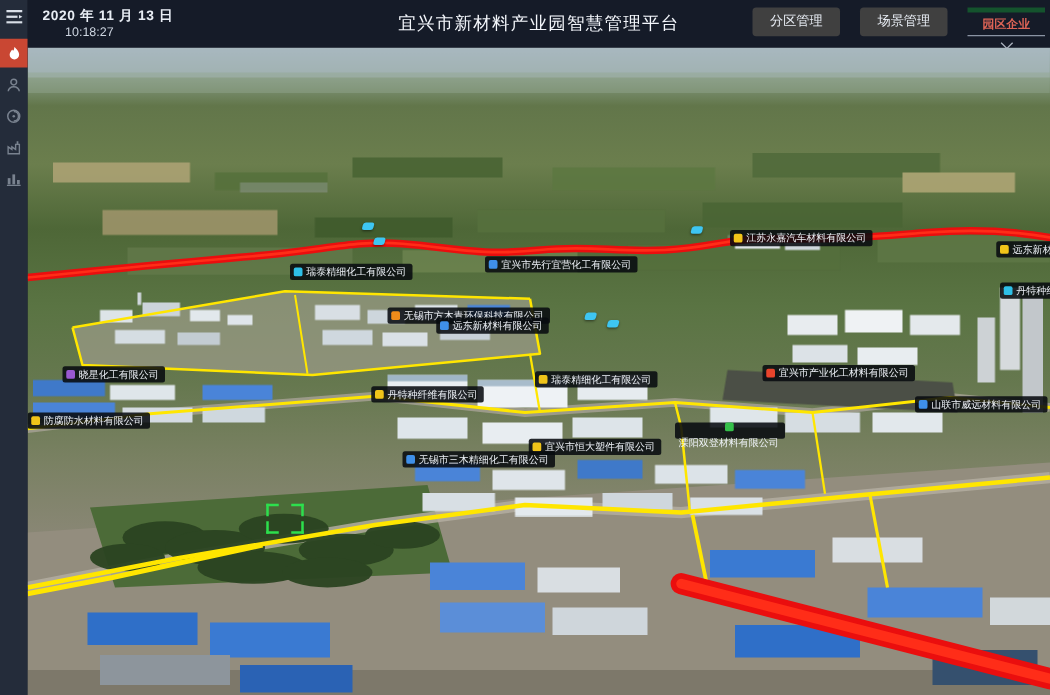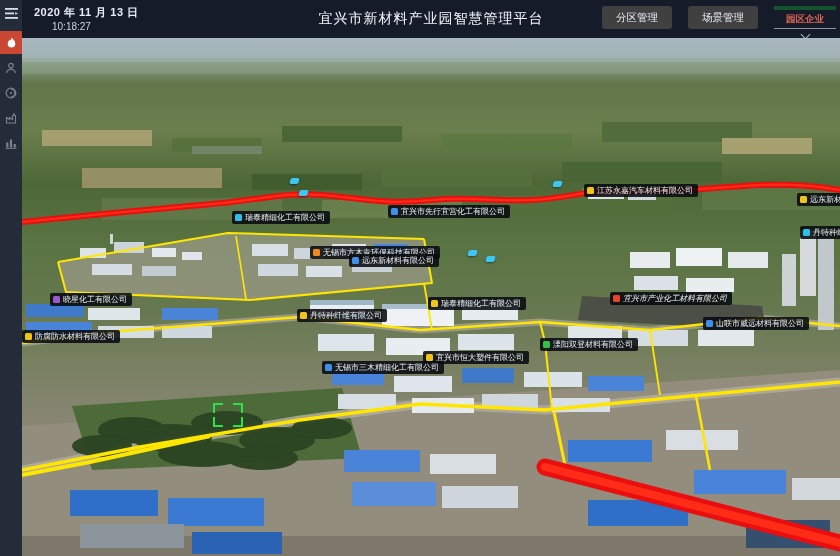--- a/index.html
+++ b/index.html
@@ -306,29 +306,29 @@
           <span>防腐防水材料有限公司</span>
         </div>
         <div class="map-label" style="left: 275px; top: 271px;">
           <span class="label-icon" style="background: rgb(240, 196, 25);"></span>
           <span>丹特种纤维有限公司</span>
         </div>
         <div class="map-label" style="left: 406px; top: 259px; text-align: center;">
           <span class="label-icon" style="background: rgb(240, 196, 25);"></span>
           <span>瑞泰精细化工有限公司</span>
         </div>
-        <div class="map-label" style="left: 588px; top: 254px; font-style: italic;">
+        <div class="map-label" style="left: 588px; top: 254px;">
           <span class="label-icon" style="background: rgb(232, 68, 44);"></span>
           <span>宜兴市产业化工材料有限公司</span>
         </div>
-        <div class="map-label" style="left: 681px; top: 279px;">
+        <div class="map-label" style="left: 710px; top: 279px;">
           <span class="label-icon" style="background: rgb(63, 143, 232);"></span>
           <span>山联市威远材料有限公司</span>
         </div>
-        <div class="map-label" style="left: 518px; top: 300px;">
+        <div class="map-label" style="left: 518px; top: 300px; flex-direction: column;">
           <span class="label-icon" style="background: rgb(53, 192, 74);"></span>
           <span>溧阳双登材料有限公司</span>
         </div>
         <div class="map-label" style="left: 401px; top: 313px;">
           <span class="label-icon" style="background: rgb(240, 196, 25);"></span>
           <span>宜兴市恒大塑件有限公司</span>
         </div>
         <div class="map-label" style="left: 300px; top: 323px;">
           <span class="label-icon" style="background: rgb(63, 143, 232);"></span>
           <span>无锡市三木精细化工有限公司</span>

